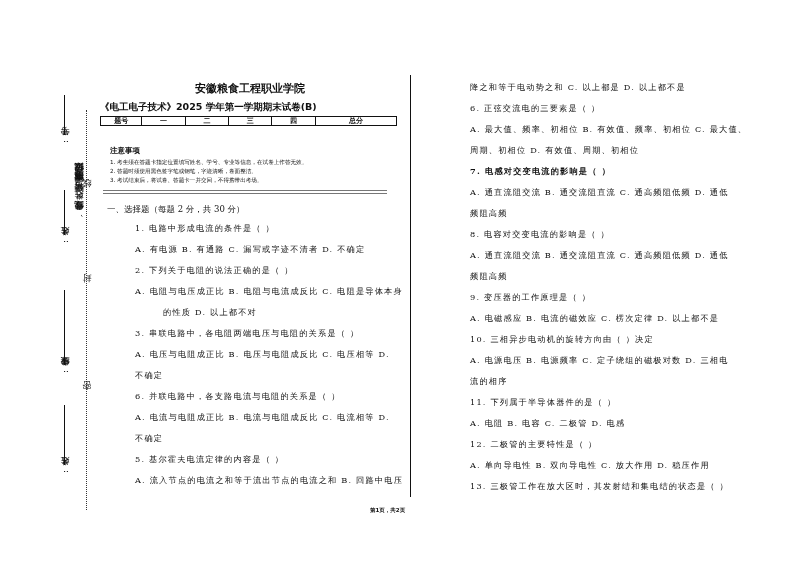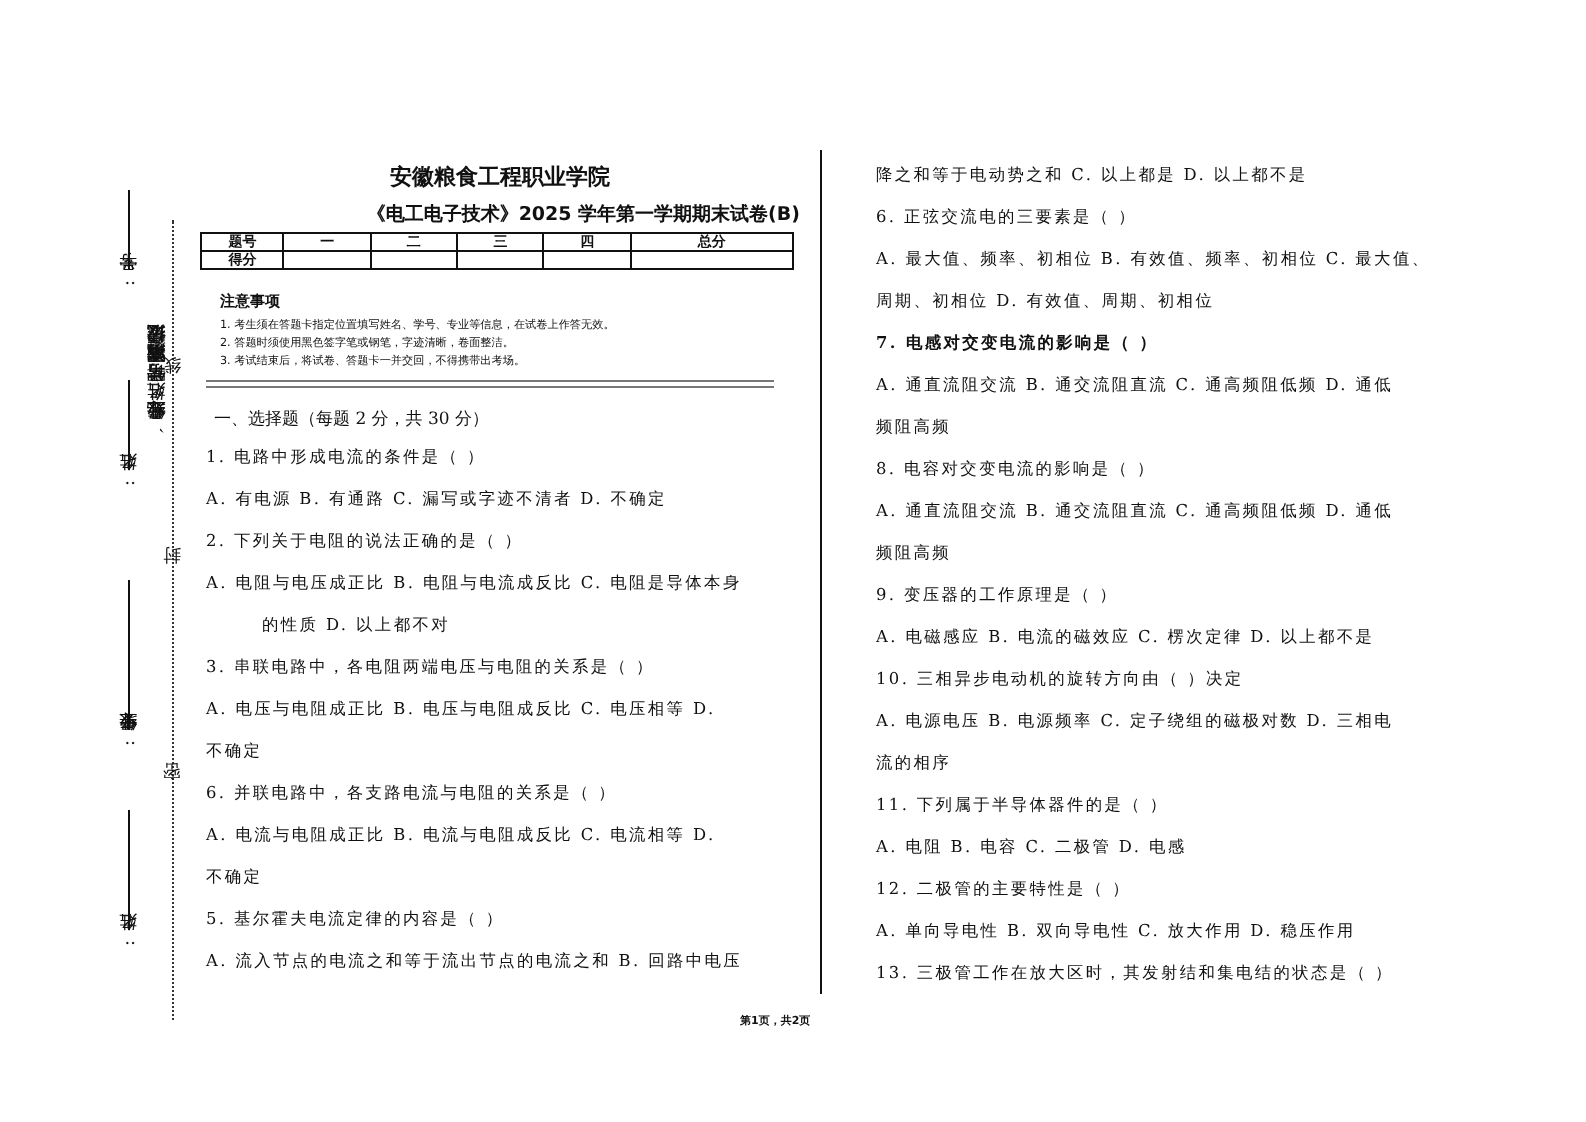--- a/index.html
+++ b/index.html
@@ -12,32 +12,32 @@
     position: absolute; writing-mode: vertical-rl; transform: rotate(180deg);
     font-size: 9px; line-height: 10px; white-space: nowrap; color: #111;
   }
   .vline { position: absolute; width: 0; border-left: 1px solid #111; }
   .vdots { position: absolute; width: 0; border-left: 1px dotted #333; }
   .vseal { position: absolute; font-size: 9px; background: #fff; line-height: 10px;
            writing-mode: vertical-rl; transform: rotate(180deg); }
 
   .title1 { position: absolute; left: 100px; width: 300px; top: 81px; text-align: center;
             font-family: "DejaVu Sans", sans-serif; font-weight: bold; font-size: 11px; }
-  .title2 { position: absolute; left: 100px; width: 300px; top: 101px; text-align: right;
+  .title2 { position: absolute; left: 100px; width: 300px; top: 101px; text-align: left;
             font-family: "DejaVu Sans", sans-serif; font-weight: bold; font-size: 9.5px; }
   table.score { position: absolute; left: 100px; top: 116px; width: 297px; border-collapse: collapse;
                 font-family: "DejaVu Sans", sans-serif; font-size: 7px; font-weight: bold; }
   table.score td { border: 1px solid #111; height: 8px; padding: 0; text-align: center; line-height: 8px; }
   .notice-h { position: absolute; left: 110px; top: 146px; font-family: Liberation Sans, sans-serif;
               font-weight: bold; font-size: 7.5px; }
   .notice-i { position: absolute; left: 110px; font-size: 5.6px; font-family: "DejaVu Sans", sans-serif; white-space: nowrap; }
   .rule2 { position: absolute; left: 103px; top: 190px; width: 284px; height: 2px;
            border-top: 1px solid #777; border-bottom: 1px solid #777; }
   .section { position: absolute; left: 107px; top: 204px; font-size: 8.5px; white-space: nowrap; }
-  .q { position: absolute; font-size: 8.2px; white-space: nowrap; letter-spacing: 1.2px; }
+  .q { position: absolute; font-size: 8.2px; white-space: nowrap; letter-spacing: 1.2px; margin-left: 32px; }
   .divider { position: absolute; left: 410px; top: 75px; height: 422px; border-left: 1.5px solid #111; }
   .footer { position: absolute; left: 370px; top: 507px; font-size: 5.5px; font-family: "DejaVu Sans", sans-serif; font-weight: bold; }
 </style>
 </head>
 <body>
 
 <div>
   <div class="vtext" style="left:60px; top:140px;">学号:</div>
   <div class="vline" style="left:64px; top:95px; height:40px;"></div>
 
@@ -63,28 +63,20 @@
 
 <table class="score">
   <tbody>
       <tr>
     <td style="width:14%">题号</td>
     <td>一</td>
     <td>二</td>
     <td>三</td>
     <td>四</td>
     <td>总分</td>
-  </tr>
-  <tr>
-    <td>得分</td>
-    <td></td>
-    <td></td>
-    <td></td>
-    <td></td>
-    <td></td>
   </tr>
 </tbody>
   </table>
 
 <div class="notice-h">注意事项</div>
 <div class="notice-i" style="top:159px;">1.  考生须在答题卡指定位置填写姓名、学号、专业等信息，在试卷上作答无效。</div>
 <div class="notice-i" style="top:168px;">2.  答题时须使用黑色签字笔或钢笔，字迹清晰，卷面整洁。</div>
 <div class="notice-i" style="top:177px;">3.  考试结束后，将试卷、答题卡一并交回，不得携带出考场。</div>
 
 <div class="rule2"></div>

